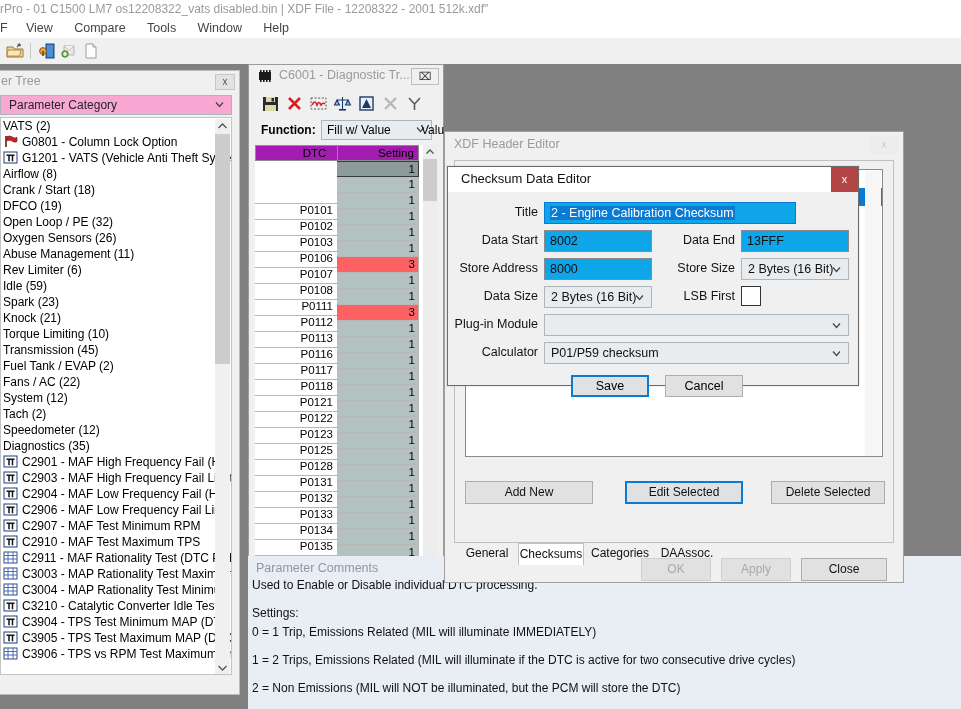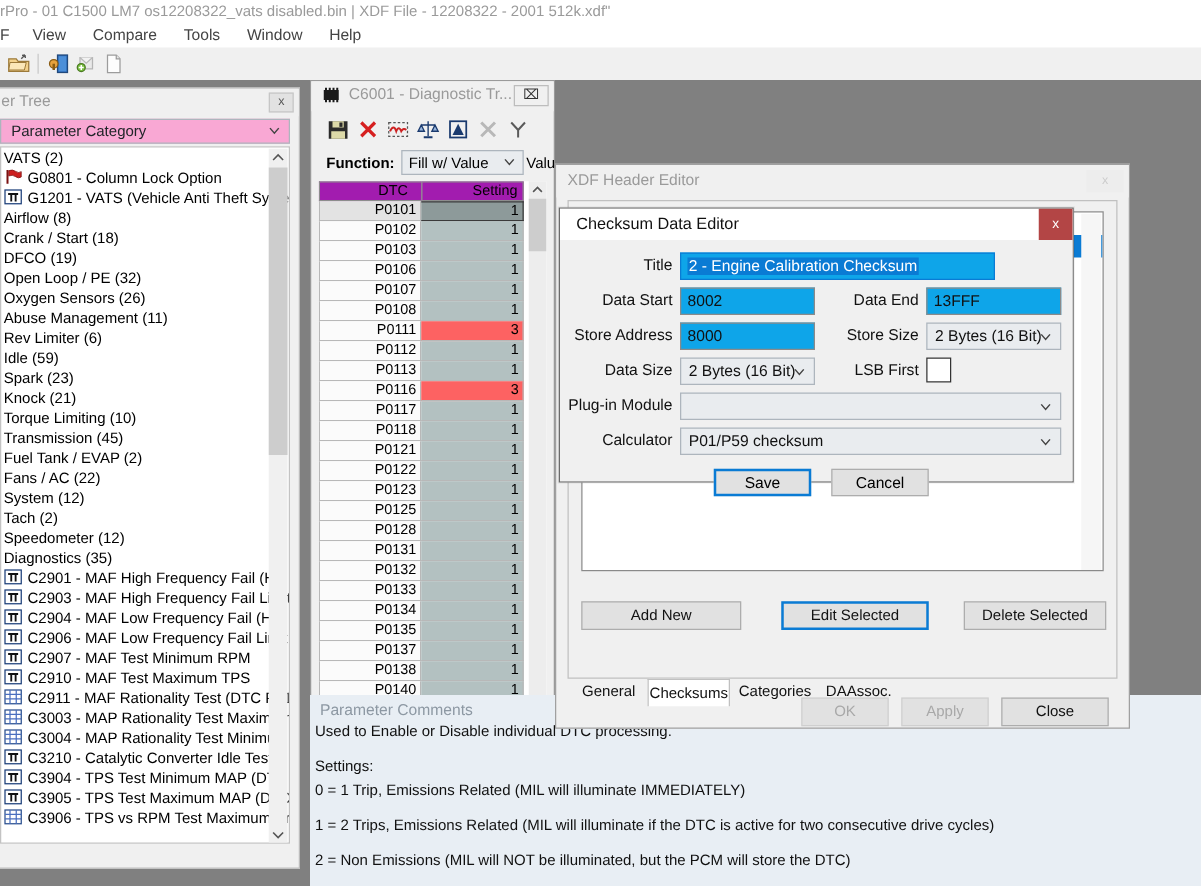--- a/index.html
+++ b/index.html
@@ -78,41 +78,41 @@
   #c6001-titlebar .ttl{position:absolute;left:30px;top:3px;color:#9a9a9a;font-size:12.5px;white-space:nowrap;}
   #c6001-close{
     position:absolute;right:4px;top:3px;width:28px;height:17px;background:#f0f0f0;
     border:1px solid #bdbdbd;box-sizing:border-box;text-align:center;line-height:15px;font-size:11px;color:#333;
   }
   #c6001-toolbar{position:absolute;left:4px;top:26px;width:188px;height:26px;}
   .ct-ico{position:absolute;top:3px;width:19px;height:19px;}
   #function-bar{position:absolute;left:4px;top:54px;width:194px;height:24px;}
   #function-bar .flbl{position:absolute;left:8px;top:4px;font-size:12px;font-weight:bold;}
   #function-combo{
-    position:absolute;left:68px;top:1px;width:98px;height:20px;
+    position:absolute;left:68px;top:1px;width:111px;height:20px;
     background:#e9ecef;border:1px solid #adb5bd;box-sizing:border-box;text-decoration:underline;
   }
   #function-combo .lbl{position:absolute;left:5px;top:2px;font-size:12px;}
   #function-combo .chev{position:absolute;right:6px;top:4px;width:9px;height:9px;}
   #value-lbl{position:absolute;left:172px;top:58px;font-size:12px;}
   #dtc-grid{
     position:absolute;left:6px;top:80px;width:182px;height:470px;overflow:hidden;
     background:#fff;
   }
   .grid-head{display:flex;height:16px;}
   .grid-head .hc{
     border:1px solid #8d8d8d;border-right:none;box-sizing:border-box;background:#a21caf;
     font-size:11.5px;text-align:center;line-height:14px;padding-left:36px;
   }
   .grid-head .hc.dtc{width:82px;}
   .grid-head .hc.set{width:82px;border-right:1px solid #8d8d8d;}
   .grid-row{display:flex;height:16px;}
   .grid-row .c-dtc{
     width:82px;border:1px solid #b8b8b8;border-top:none;box-sizing:border-box;
-    background:#fbfbfb;font-size:11.5px;text-align:right;padding-right:3px;line-height:14px;
+    background:#fbfbfb;font-size:11.5px;text-align:right;padding-right:3px;line-height:14px;margin-top:42px;
   }
   .grid-row .c-set{
     width:82px;border:1px solid #b8b8b8;border-top:none;border-left:none;box-sizing:border-box;
     background:#b3c1c1;font-size:11.5px;text-align:right;padding-right:3px;line-height:14px;
   }
   .grid-row.sel .c-dtc{background:#e3e3e3;}
   .grid-row.sel .c-set{background:#8d9a9a;border:1px solid #3a3a3a;border-left:none;}
   .grid-row.alert .c-set{background:#fd6262;}
   #dtc-vscroll{
     position:absolute;left:174px;top:80px;width:14px;height:470px;background:#ededed;

